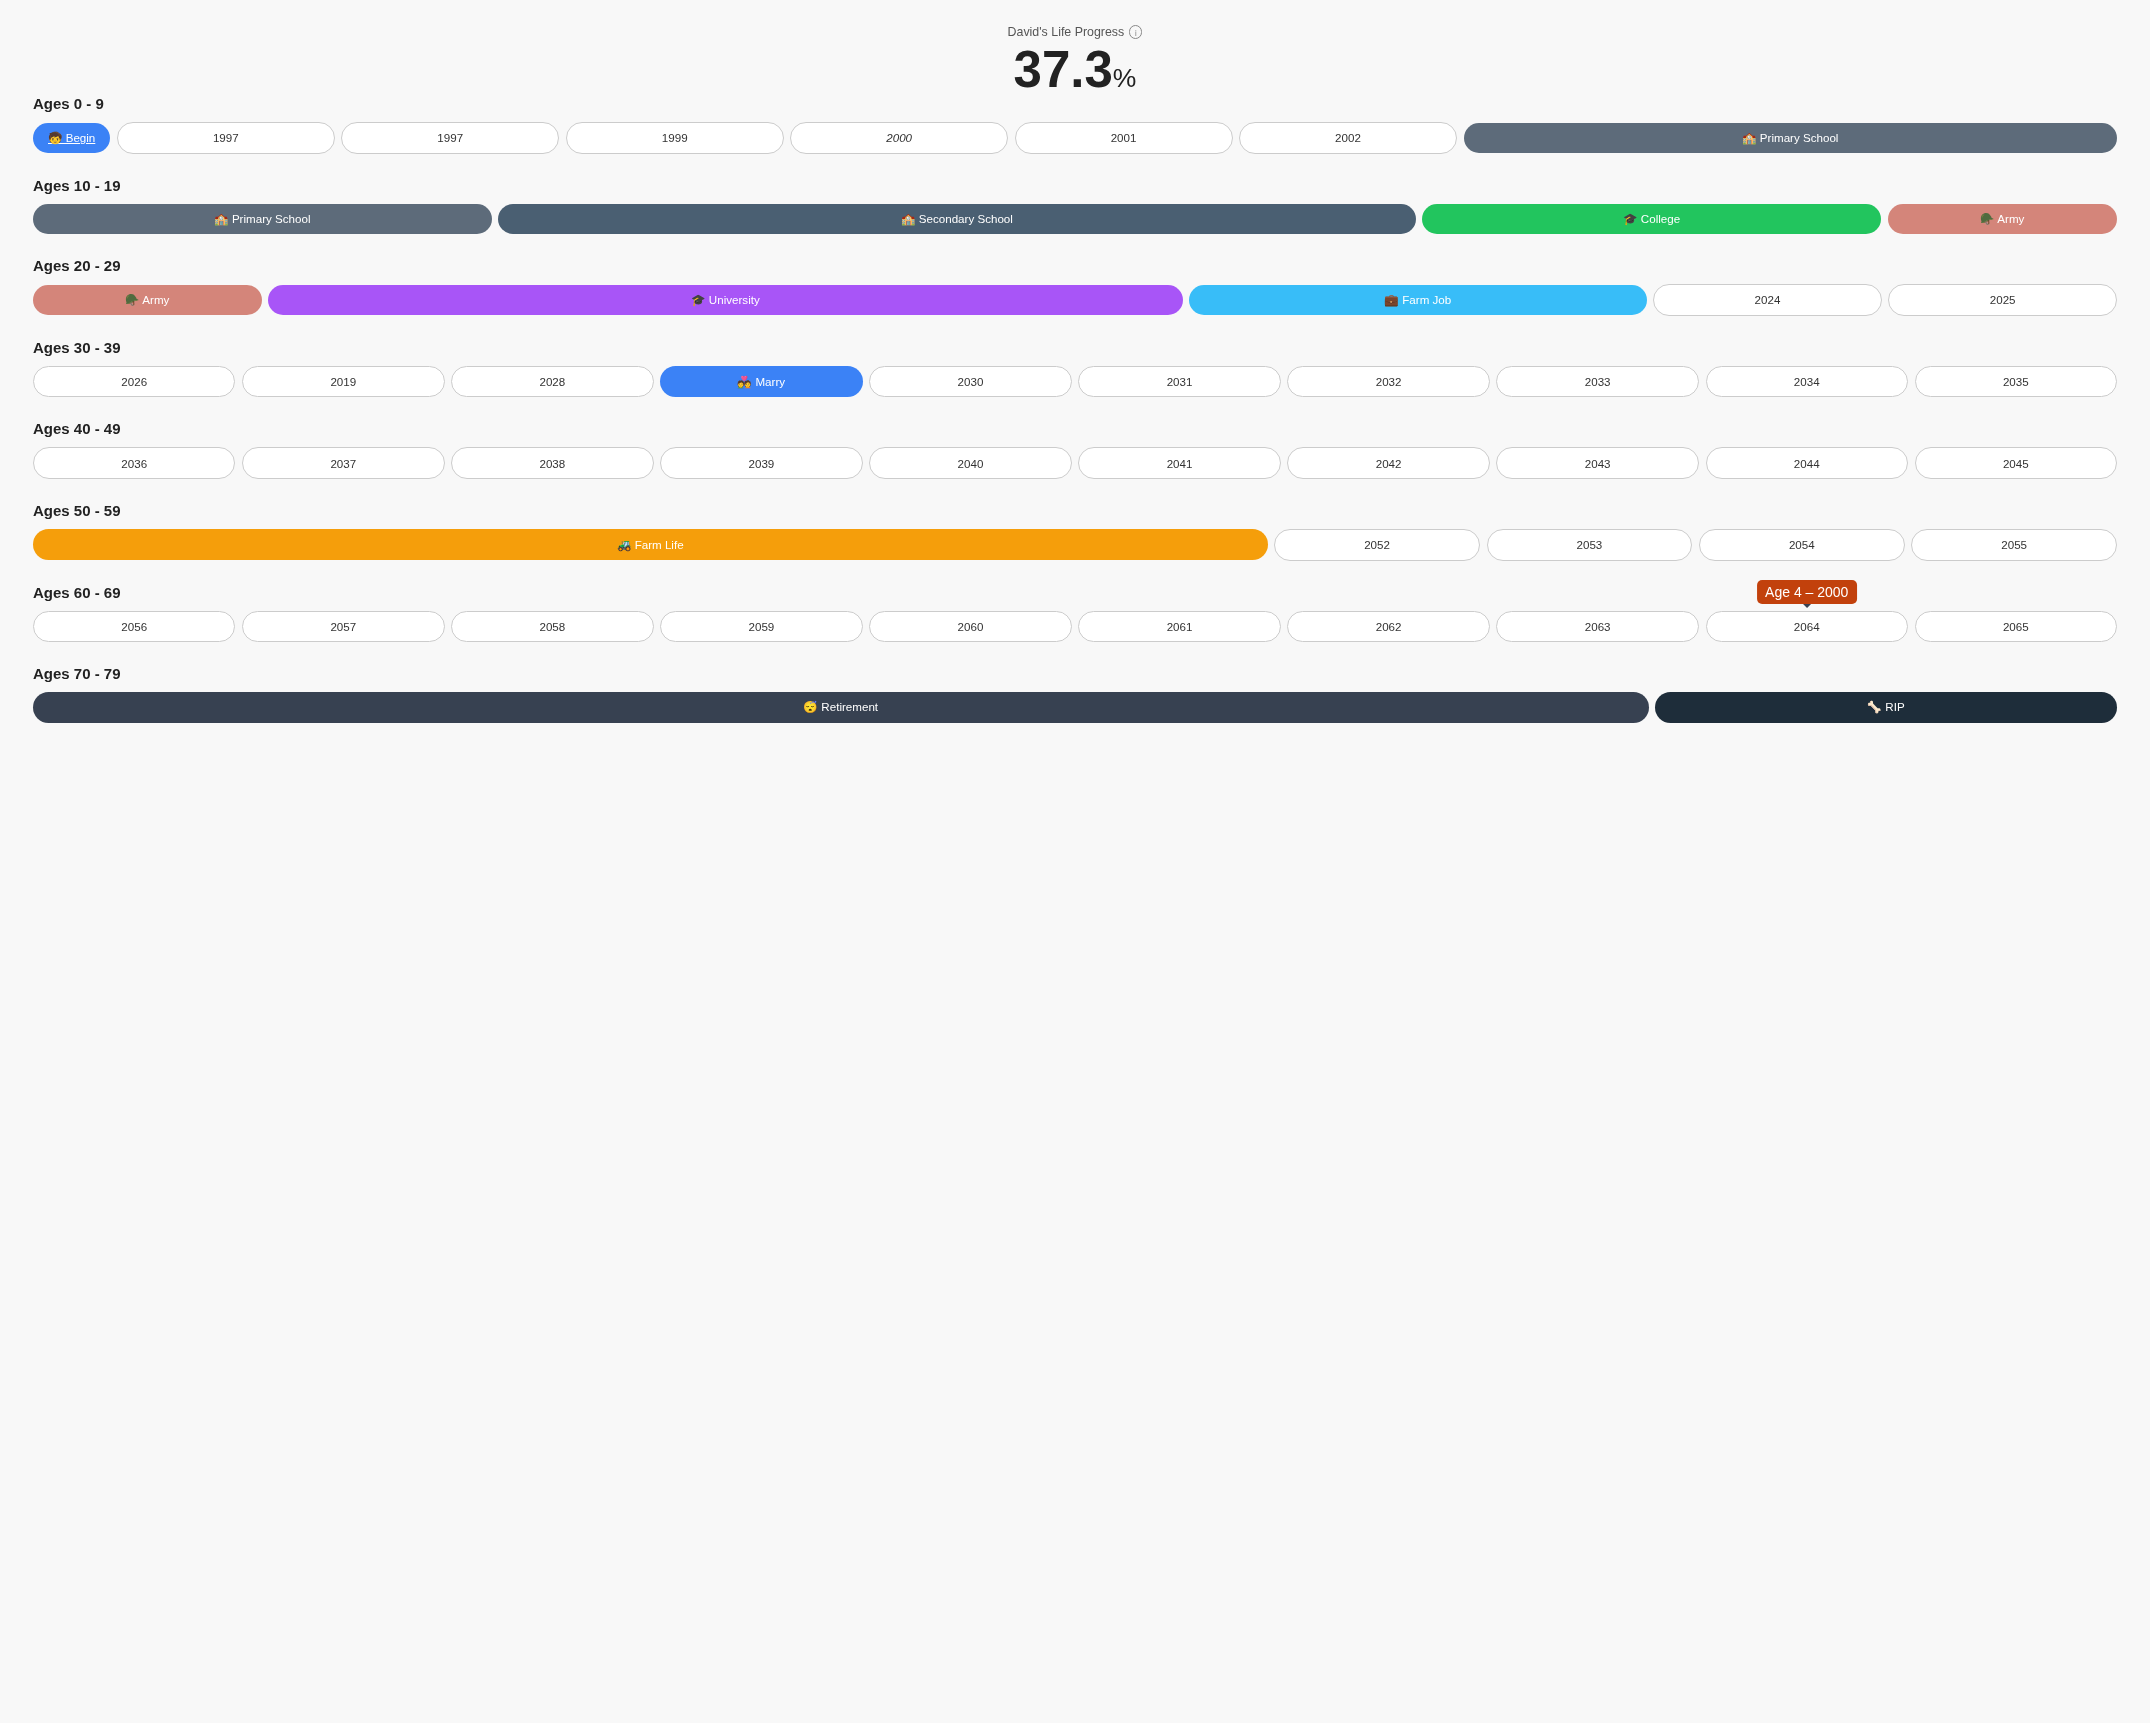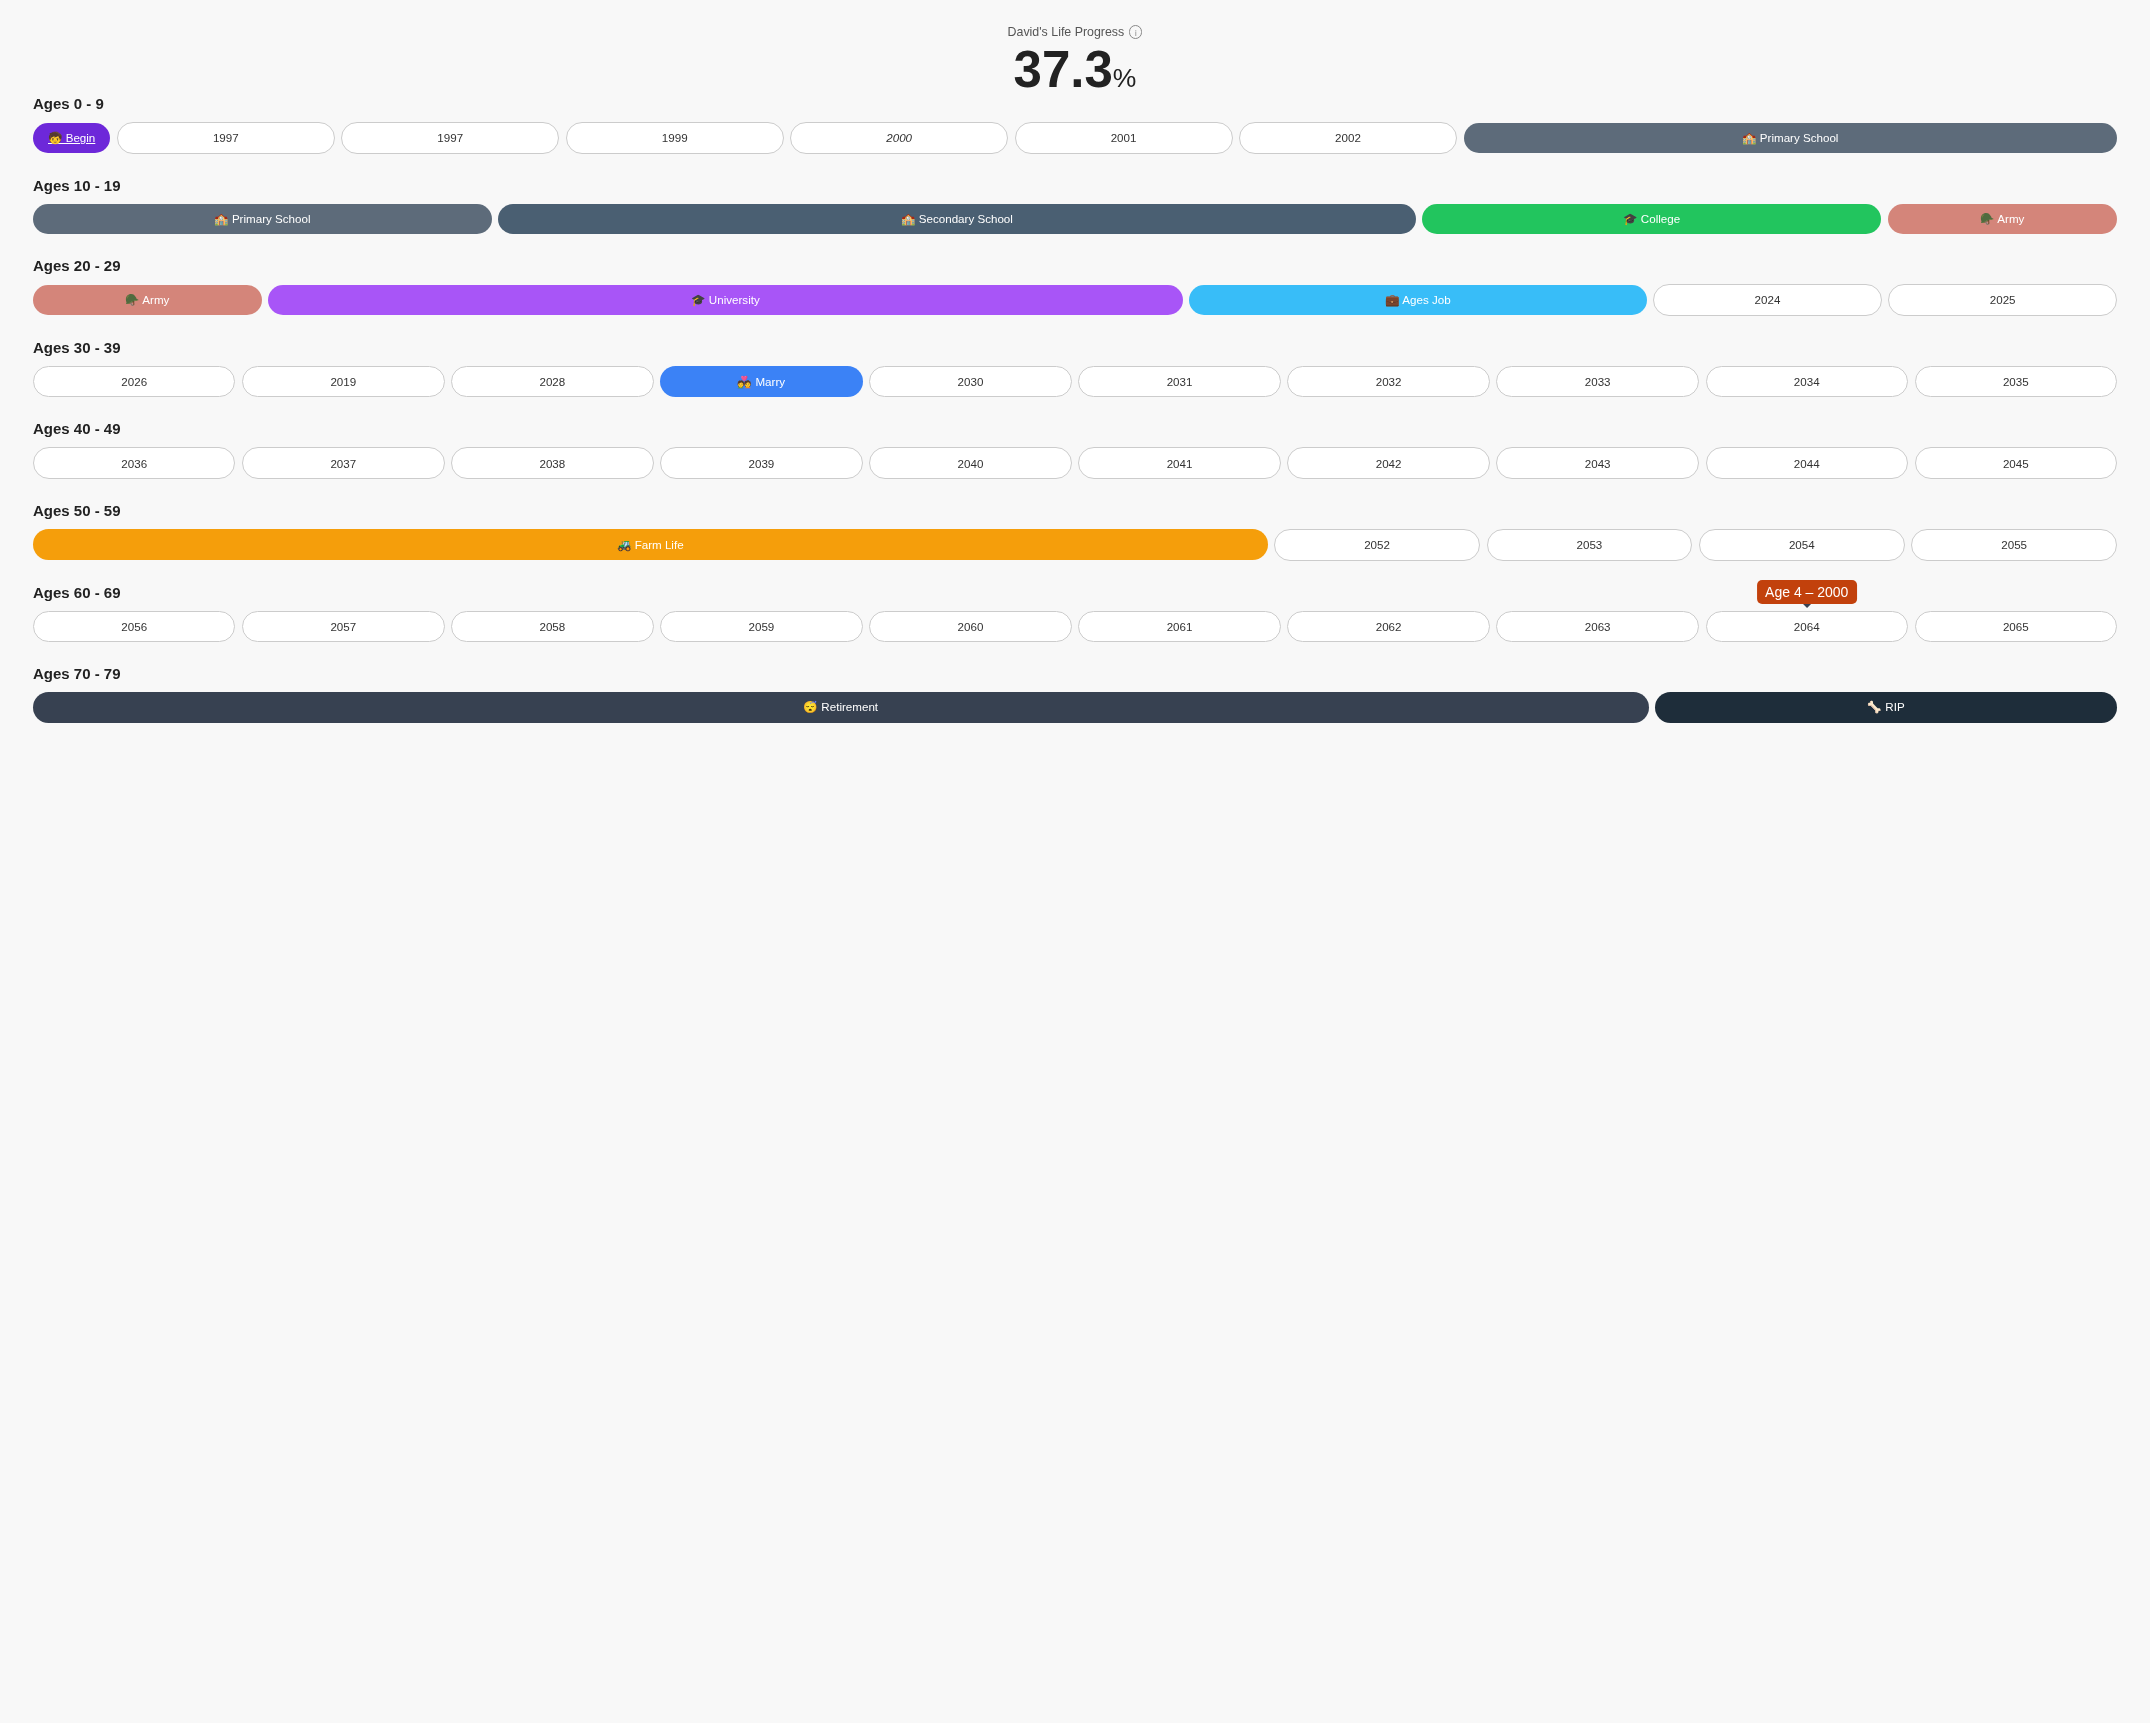--- a/index.html
+++ b/index.html
@@ -70,21 +70,21 @@
       cursor: default;
       flex-shrink: 0;
     }
     .pill-outline {
       border: 1.2px solid #ccc;
       background: white;
       color: #333;
       min-width: 66px;
     }
     .pill-blue {
-      background: #6d28d9;
+      background: #3b82f6;
       color: white;
       border: none;
       text-decoration: underline;
     }
     .pill-dark {
       background: #5d6b7a;
       color: white;
       border: none;
     }
     .pill-steel {
@@ -222,21 +222,21 @@
     <div class="age-section">
       <div class="age-label">Ages 20 - 29</div>
       <div class="row">
         <div style="flex: 1 1 0%;">
           <div class="pill pill-salmon" style="width: 100%;">🪖 Army</div>
         </div>
         <div style="flex: 4 1 0%;">
           <div class="pill pill-purple" style="width: 100%;">🎓 University</div>
         </div>
         <div style="flex: 2 1 0%;">
-          <div class="pill pill-cyan" style="width: 100%;">💼 Ages Job</div>
+          <div class="pill pill-cyan" style="width: 100%;">💼 Farm Job</div>
         </div>
         <div style="flex: 1 1 0%;">
           <div class="pill pill-outline" style="width: 100%;">2024</div>
         </div>
         <div style="flex: 1 1 0%;">
           <div class="pill pill-outline" style="width: 100%;">2025</div>
         </div>
       </div>
     </div>
     <div class="age-section">

